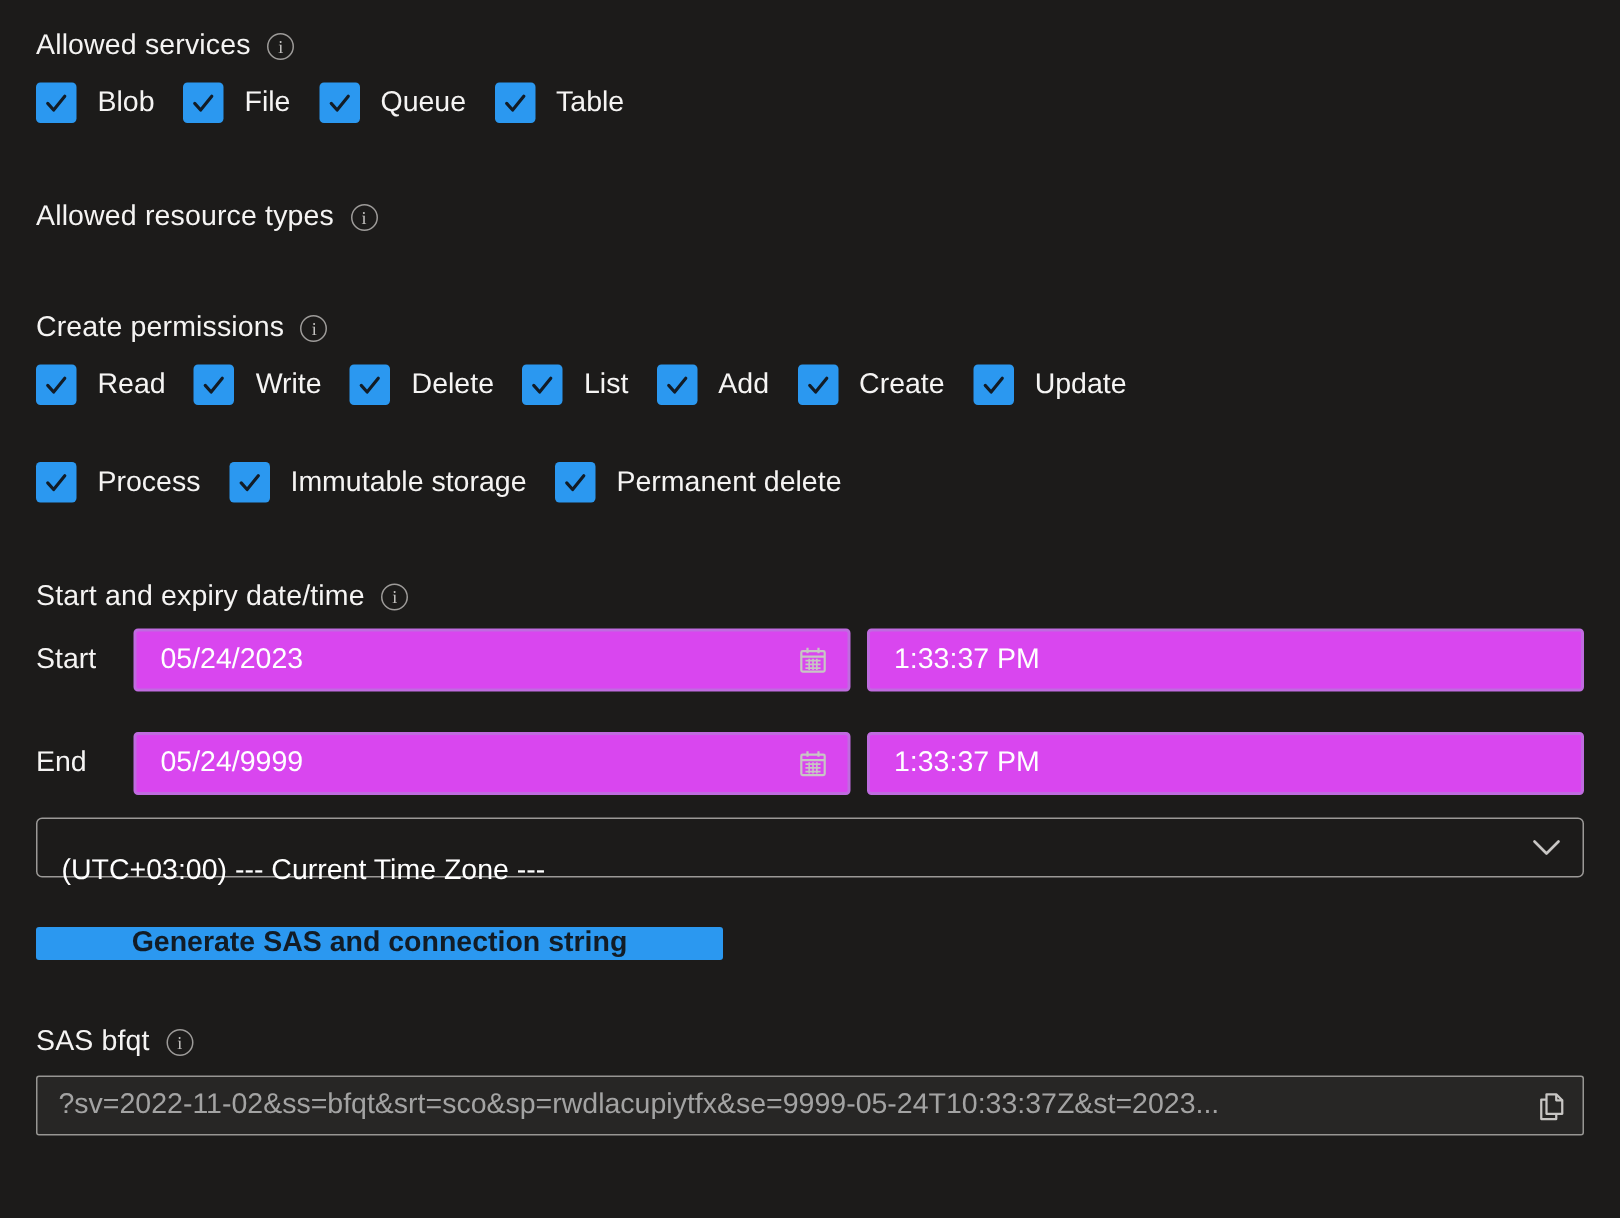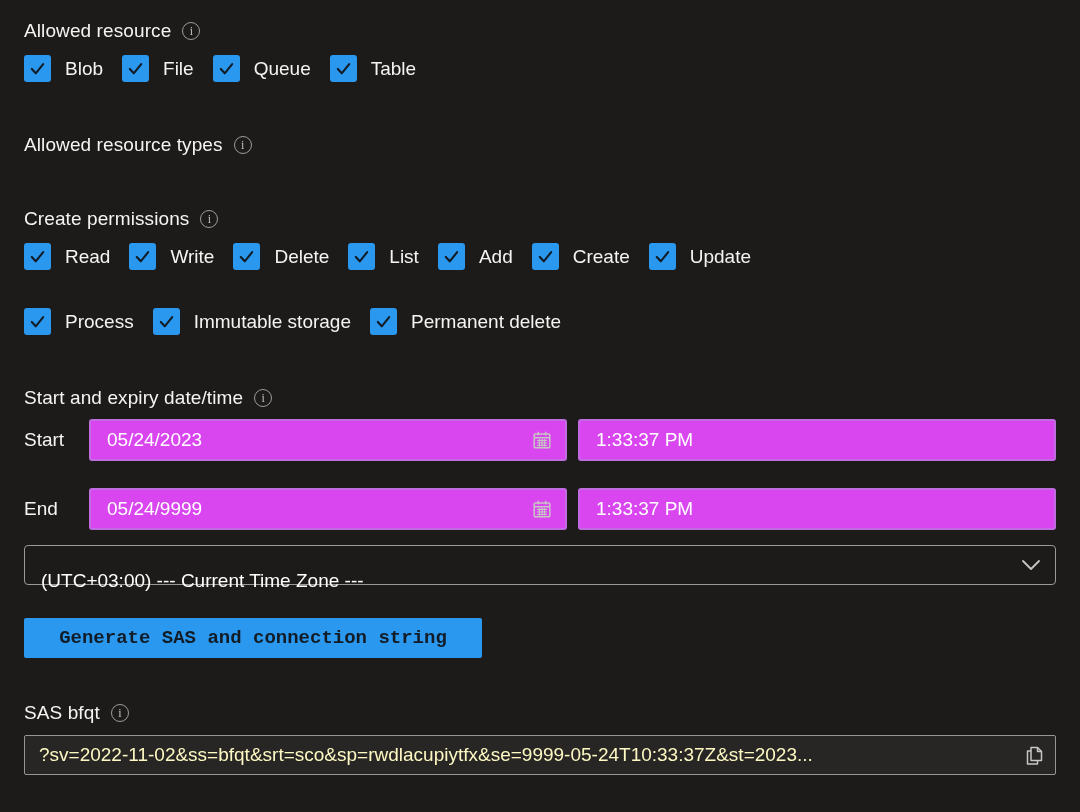--- a/index.html
+++ b/index.html
@@ -46,39 +46,39 @@
   .icon-btn svg { display:block; }
 
   .dropdown {
     margin-top:15px; height:40px; border:1px solid #9b9997; border-radius:4px;
     display:flex; align-items:center; padding:0 14px 0 16px; cursor:pointer;
     background:#1c1b1a;
   }
   .dropdown .field-value { flex:1 1 auto; color:#ffffff; white-space:nowrap; overflow:hidden;margin-top:32px; }
 
   .primary-btn {
-    margin-top:33px; width:458px; height:40px; background:#2b98f0; border:none;
-    border-radius:2px; color:#121c26; font-family:Liberation Mono, monospace;
+    margin-top:33px; width:458px; height:22px; background:#2b98f0; border:none;
+    border-radius:2px; color:#121c26; font-family:Liberation Sans, sans-serif;
     font-size:19px; font-weight:bold; cursor:pointer; display:flex;
     align-items:center; justify-content:center;
   }
 
   .sas-label-row { margin-top:44px; }
   .sas-field {
     margin-top:11px; height:40px; background:#272625; border:1px solid #979693;
     border-radius:2px; display:flex; align-items:center; padding:0 10px 0 14px; gap:8px;
   }
-  .sas-field .field-value { flex:1 1 auto; white-space:nowrap; overflow:hidden; color:#fef9c3; }
+  .sas-field .field-value { flex:1 1 auto; white-space:nowrap; overflow:hidden; color:#a3a3a3; }
 </style>
 </head>
 <body>
 
 <div class="section">
   <div class="section-label-row">
-    <span class="section-label">Allowed resource</span>
+    <span class="section-label">Allowed services</span>
     <span class="info-icon"></span>
   </div>
   <div class="cb-group">
       <label class="cb-item">
         <span class="cb">
           <svg viewBox="0 0 24 24">
             <path d="M5.5 12.5 L10 17.5 L18.5 7" fill="none" stroke="currentColor" stroke-width="2.4" stroke-linecap="round" stroke-linejoin="round"></path>
           </svg>
         </span>
         <span class="cb-label">Blob</span>

